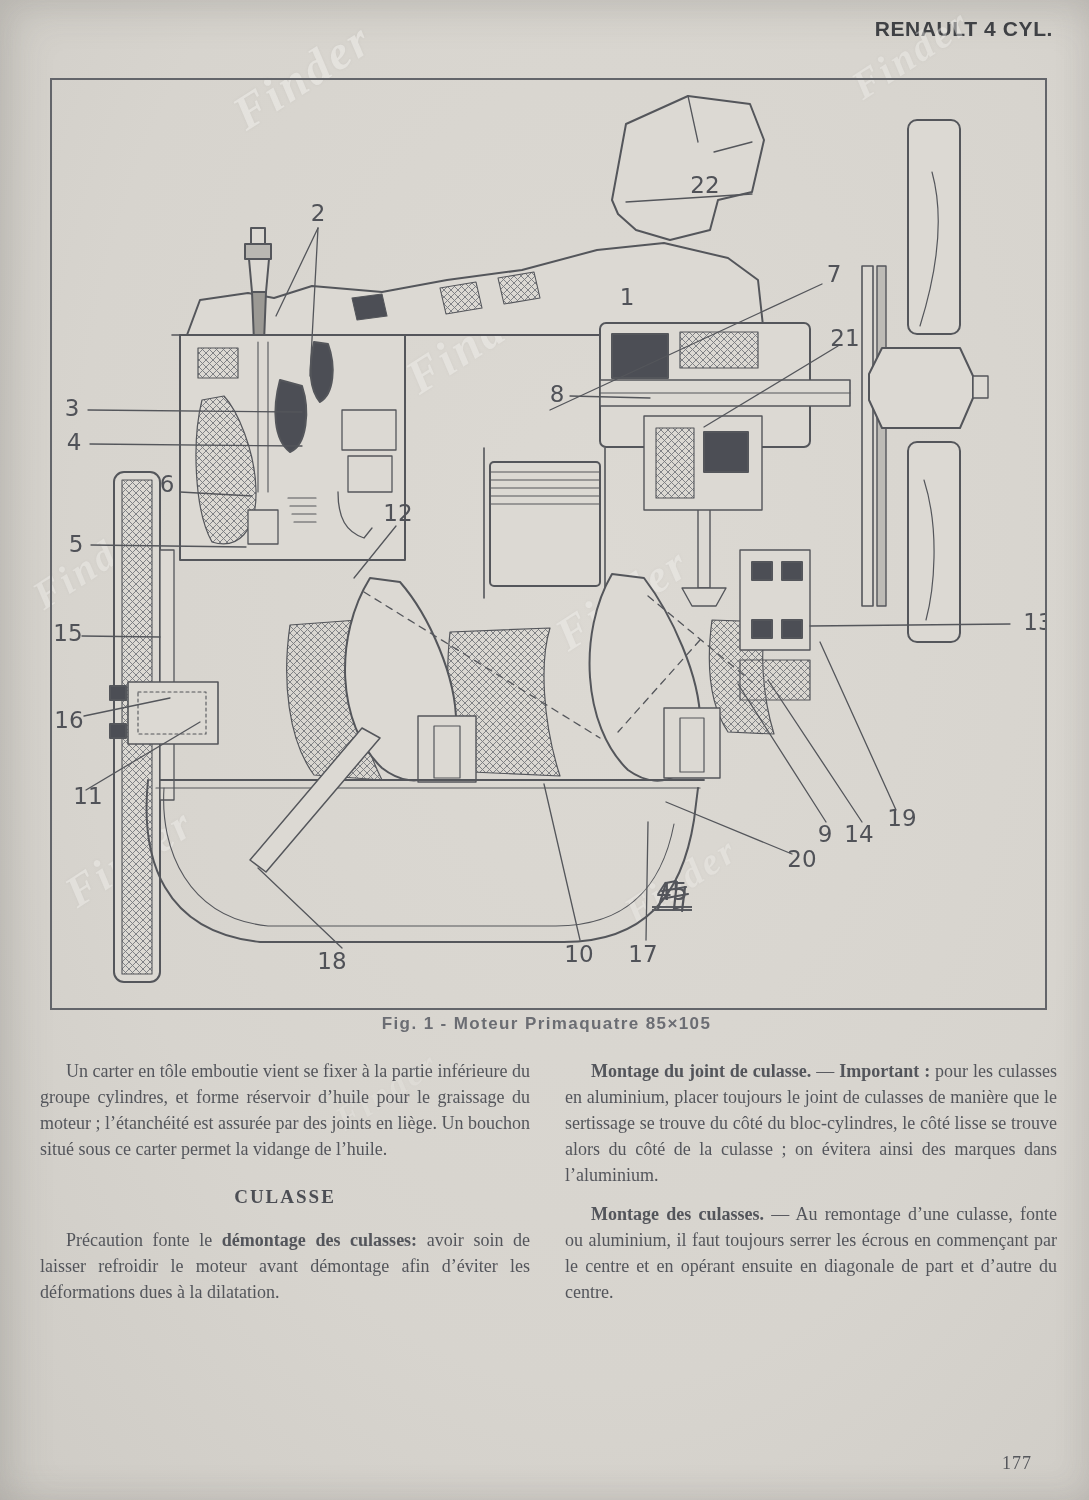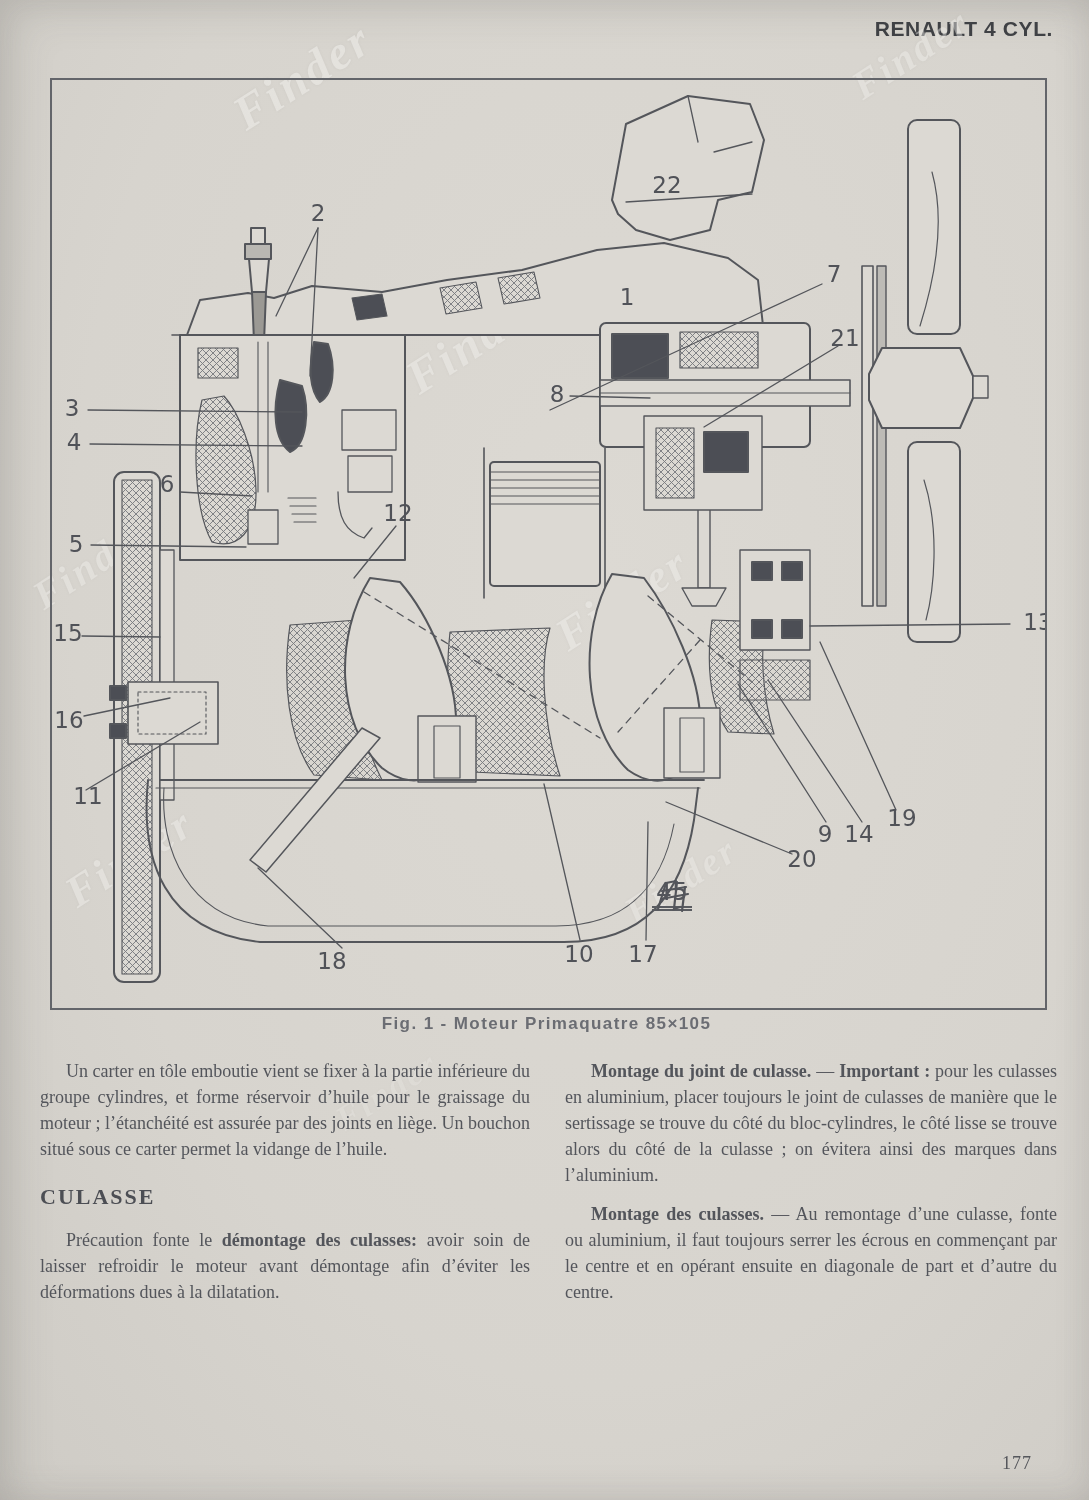--- a/index.html
+++ b/index.html
@@ -64,22 +64,22 @@
   
   .col{
     position:absolute;top:1058px;z-index:2;
     font-size:18px;line-height:26px;color:#53555b;text-align:justify;
   }
   .col-left{left:40px;width:490px;}
   .col-right{left:565px;width:492px;}
   .para{margin:0 0 13px 0;text-indent:26px;}
   .b{font-weight:bold;}
   .col-heading{
-    font-weight:bold;letter-spacing:2px;
-    margin:22px 0 17px 0;font-size:22px;color:#4c4e54;
+    font-weight:bold;text-align:center;letter-spacing:2px;
+    margin:22px 0 17px 0;font-size:19px;color:#4c4e54;
   }
 
   .pagenum{
     position:absolute;top:1453px;right:57px;z-index:2;
     font-size:18px;color:#55575c;letter-spacing:1px;
   }
 </style>
 </head>
 <body>
 
@@ -250,21 +250,21 @@
         <g stroke="#53555b" stroke-width="2.2" fill="none" stroke-linecap="round">
           <path d="M6,30 L14,4"></path>
           <path d="M14,4 L24,2"></path>
           <path d="M10,12 L34,8"></path>
           <path d="M9,20 L36,15"></path>
           <path d="M25,3 L22,30 L28,28"></path>
           <path d="M33,8 L30,32"></path>
         </g>
       </svg>
     </div>
-  <div class="callout" style="left: 615px; top: 105px;">22</div>
+  <div class="callout" style="left: 653px; top: 105px;">22</div>
       <div class="callout" style="left: 266px; top: 133px;">2</div>
       <div class="callout" style="left: 575px; top: 217px;">1</div>
       <div class="callout" style="left: 782px; top: 194px;">7</div>
       <div class="callout" style="left: 793px; top: 258px;">21</div>
       <div class="callout" style="left: 505px; top: 314px;">8</div>
       <div class="callout" style="left: 20px; top: 328px;">3</div>
       <div class="callout" style="left: 22px; top: 362px;">4</div>
       <div class="callout" style="left: 115px; top: 404px;">6</div>
       <div class="callout" style="left: 346px; top: 433px;">12</div>
       <div class="callout" style="left: 24px; top: 464px;">5</div>

